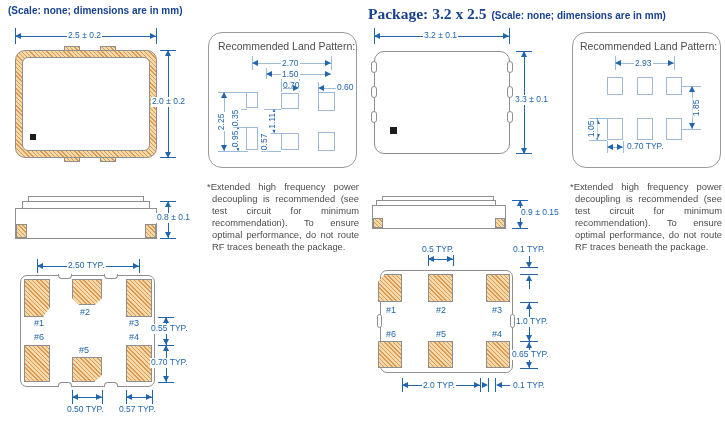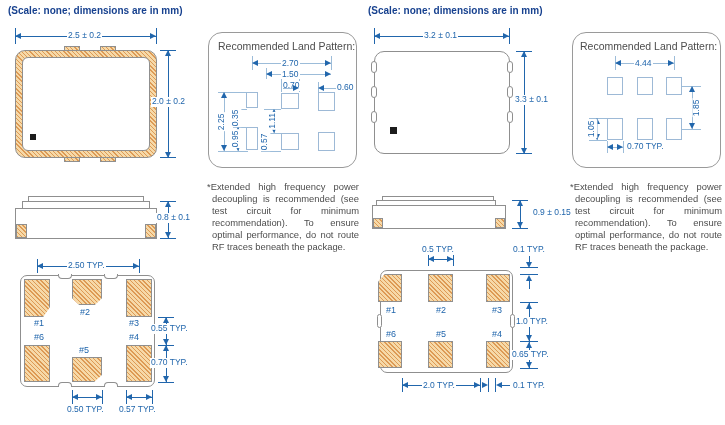--- a/index.html
+++ b/index.html
@@ -188,20 +188,21 @@
     <div class="ar ar-d" style="left:264px;top:145px"></div>
     <span class="dl dlv" style="left:256px;top:137px">0.57</span>
   </div>
 
   <div class="note" style="left:207px;top:181px;width:152px">*Extended high frequency power decoupling is recommended (see test circuit for minimum recommendation). To ensure optimal performance, do not route RF traces beneath the package.</div>
 </div>
 
 
 <div class="g">
   <div class="titlerow" style="left:368px;top:5px">
+    <span class="title">Package: 3.2 x 2.5</span>
     <span class="subtitle">(Scale: none; dimensions are in mm)</span>
   </div>
 
   
   <div class="g">
     <div class="white" style="left:374px;top:51px;width:136px;height:103px;border-radius:10px"></div>
     <div class="notch-s" style="left:371px;top:61px;width:6px;height:12px"></div>
     <div class="notch-s" style="left:371px;top:86px;width:6px;height:12px"></div>
     <div class="notch-s" style="left:371px;top:111px;width:6px;height:12px"></div>
     <div class="notch-s" style="left:507px;top:61px;width:6px;height:12px"></div>
@@ -227,21 +228,21 @@
     <div class="white" style="left:382px;top:196px;width:112px;height:5px"></div>
     <div class="white" style="left:376px;top:200px;width:120px;height:6px"></div>
     <div class="white" style="left:372px;top:205px;width:134px;height:24px"></div>
     <div class="hatch" style="left:373px;top:218px;width:10px;height:10px"></div>
     <div class="hatch" style="left:495px;top:218px;width:10px;height:10px"></div>
     <div class="lh" style="left:512px;top:200px;width:16px"></div>
     <div class="lh" style="left:512px;top:228px;width:16px"></div>
     <div class="lv" style="left:520px;top:200px;height:28px"></div>
     <div class="ar ar-u" style="left:517px;top:200px"></div>
     <div class="ar ar-d" style="left:517px;top:222px"></div>
-    <span class="dl" style="left:532px;top:208px">0.9 ± 0.15</span>
+    <span class="dl" style="left:520px;top:208px">0.9 ± 0.15</span>
   </div>
 
   
   <div class="g">
     <div class="white" style="left:380px;top:270px;width:133px;height:103px;border-radius:7px"></div>
     <div class="notch-s" style="left:377px;top:314px;width:5px;height:14px"></div>
     <div class="notch-s" style="left:510px;top:314px;width:5px;height:14px"></div>
     <div class="hatch" style="left:378px;top:274px;width:24px;height:28px;clip-path:polygon(28% 0,100% 0,100% 100%,0 100%,0 28%)"></div>
     <div class="hatch" style="left:428px;top:274px;width:25px;height:28px"></div>
     <div class="hatch" style="left:486px;top:274px;width:24px;height:28px"></div>
@@ -300,21 +301,21 @@
     <div class="lpad" style="left:637px;top:77px;width:16px;height:18px"></div>
     <div class="lpad" style="left:666px;top:77px;width:16px;height:18px"></div>
     <div class="lpad" style="left:607px;top:118px;width:16px;height:22px"></div>
     <div class="lpad" style="left:637px;top:118px;width:16px;height:22px"></div>
     <div class="lpad" style="left:666px;top:118px;width:16px;height:22px"></div>
     <div class="lv lt" style="left:615px;top:56px;height:14px"></div>
     <div class="lv lt" style="left:674px;top:56px;height:14px"></div>
     <div class="lh lt" style="left:615px;top:63px;width:59px"></div>
     <div class="ar ar-l" style="left:615px;top:60px"></div>
     <div class="ar ar-r" style="left:668px;top:60px"></div>
-    <span class="dl" style="left:634px;top:59px">4.44</span>
+    <span class="dl" style="left:634px;top:59px">2.93</span>
     <div class="lh lt" style="left:682px;top:86px;width:19px"></div>
     <div class="lh lt" style="left:682px;top:129px;width:19px"></div>
     <div class="lv lt" style="left:692px;top:86px;height:43px"></div>
     <div class="ar ar-u" style="left:689px;top:86px"></div>
     <div class="ar ar-d" style="left:689px;top:123px"></div>
     <span class="dl dlv" style="left:688px;top:103px">1.85</span>
     <div class="lh lt" style="left:589px;top:118px;width:18px"></div>
     <div class="lh lt" style="left:589px;top:140px;width:18px"></div>
     <div class="lv lt" style="left:597px;top:118px;height:22px"></div>
     <div class="ar ar-u" style="left:594px;top:118px"></div>

